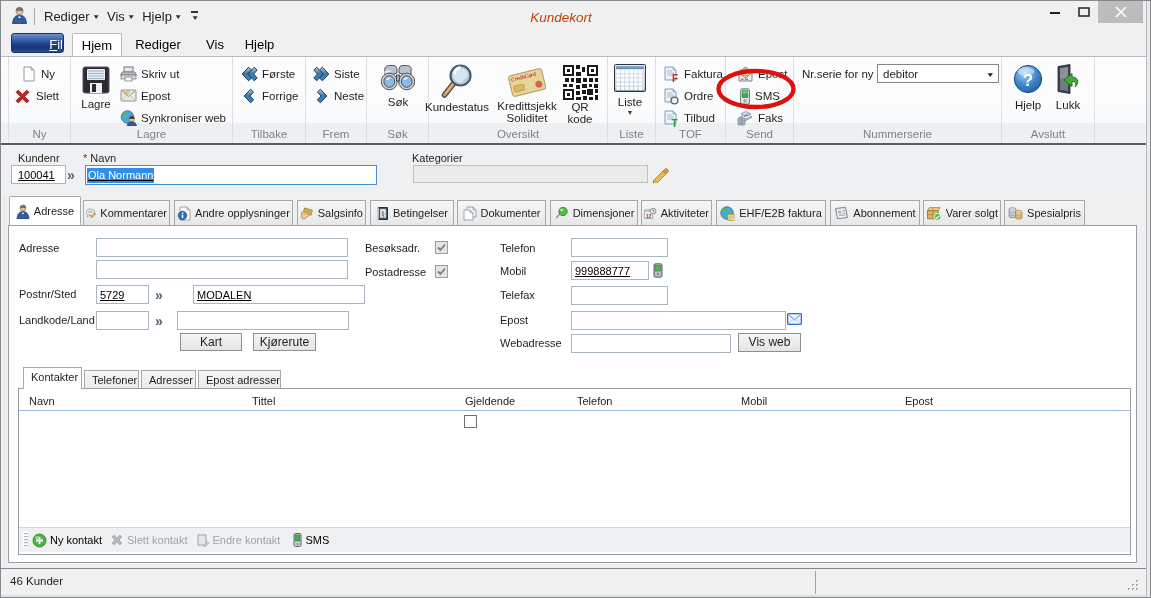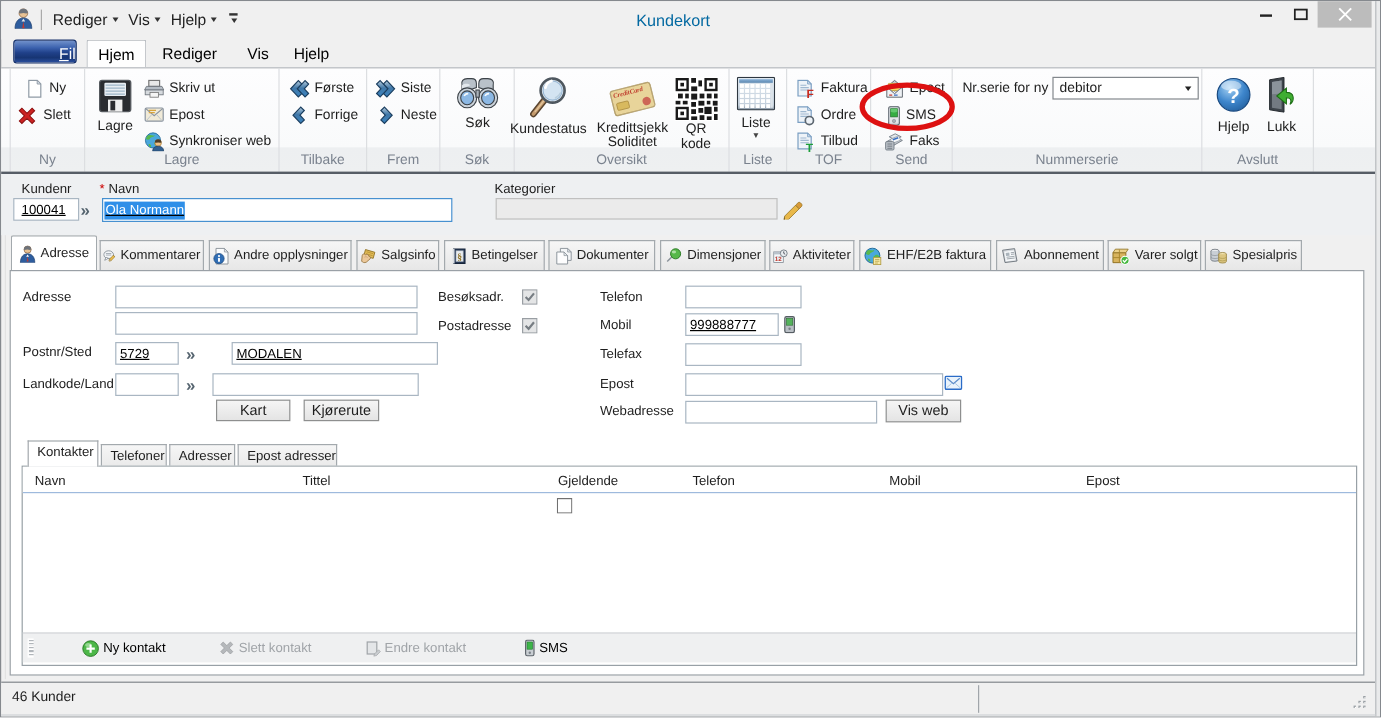--- a/index.html
+++ b/index.html
@@ -1,21 +1,21 @@
 <!DOCTYPE html>
 <html><head>
 <meta charset="utf-8">
 <style>
 * { margin:0; padding:0; box-sizing:border-box; }
 html,body { width:1151px; height:598px; font-family:"Liberation Sans",sans-serif; }
 body { background:#f0f0f0; position:relative; font-size:11px; color:#1e1e1e; overflow:hidden; }
 .win { position:absolute; inset:0; border:1px solid #85898e; background:#f0f0f0; }
 
 .titlebar { position:absolute; left:0; top:0; right:4px; height:32px; background:#f0f0f0; }
-.title { position:absolute; left:0; width:1120px; top:9px; text-align:center; font-size:13.5px; color:#0369a1; }
+.title { position:absolute; left:0; width:1120px; top:9px; text-align:center; font-size:13.5px; color:#c2410c;font-style:italic; }
 .qat { position:absolute; left:10px; top:3px; height:24px; display:flex; align-items:center; gap:0; font-size:13px; color:#1e1e1e; }
 .qat .sep { width:1px; height:17px; background:#aaa; margin:0 9px 0 6px; }
 .menuitem { padding:2px 0; }
 .dropdn { font-size:6.5px; color:#333; margin-left:3px; transform:scaleX(1.3); }
 .winbtns { position:absolute; right:3px; top:0; height:22px; display:flex; }
 .wbtn { width:29px; height:22px; display:flex; align-items:center; justify-content:center; }
 .wbtn.close { width:45px; background:#bcbcbc; }
 
 .tabrow { position:absolute; left:0; top:32px; right:4px; height:23px; }
 .filbtn { position:absolute; left:10px; top:0; width:53px; height:20px; border-radius:3px; background:linear-gradient(#7191cb,#3c62ae 32%,#20418a 55%,#173573 78%,#2a4f9e); border:1px solid #16316b; color:#fff; text-align:right; line-height:21px; font-size:13px; }
@@ -43,21 +43,21 @@
 .btn { position:absolute; background:linear-gradient(#f5f5f5,#e4e4e4); border:1px solid #8e8f8f; text-align:center; font-size:12px; }
 
 .stab { position:absolute; top:144px; white-space:nowrap; height:20px; background:linear-gradient(#f6f6f6,#e9e9e9); border:1px solid #a3a9ad; border-bottom:none; line-height:19px; padding:0 7px; font-size:11px; text-align:center; }
 .stab.active { top:141px; height:22px; background:#fff; z-index:2; }
 .statusbar { position:absolute; left:0; right:4px; bottom:2px; height:27px; background:#f0f0f0; border-top:1px solid #82878c; }
 .chev { position:absolute; color:#55646f; font-size:14px; font-weight:bold; letter-spacing:-1px; }
 .cb { position:absolute; }
 .ctable { position:absolute; left:9px; top:162px; width:1113px; height:167px; background:#fff; border:1px solid #98a0a6; }
 .thead { position:absolute; left:0; right:0; top:0; height:22px; background:#fff; border-bottom:1px solid #9ebadd; }
 .thead span { position:absolute; top:6px; font-size:11px; color:#1e1e1e; }
-.ctoolbar { position:absolute; left:10px; top:301px; width:1111px; height:25px; background:#eff0f1; border-top:1px solid #d2d5d8; display:flex; align-items:center;gap:36px; }
+.ctoolbar { position:absolute; left:10px; top:301px; width:1111px; height:25px; background:#eff0f1; border-top:1px solid #d2d5d8; display:flex; align-items:center; }
 .grip { width:5px; height:16px; margin-left:4px; background:repeating-linear-gradient(#fff 0 1px, #b0b5ba 1px 2px, transparent 2px 3px); border-left:1px solid #fff; }
 .tbtn { display:flex; align-items:center; gap:3px; margin-left:8px; font-size:11px; color:#000; }
 .tbtn.dis { color:#a0a4a8; }
 </style>
 </head>
 <body>
 <div class="win">
   <div style="position:absolute;right:0;top:0;bottom:0;width:4px;background:#e9eaeb;border-left:1px solid #b7bbbe;z-index:50"></div>
   <div style="position:absolute;left:0;right:4px;bottom:0;height:2px;background:#dcdee0;z-index:50"></div>
   <div class="titlebar">

